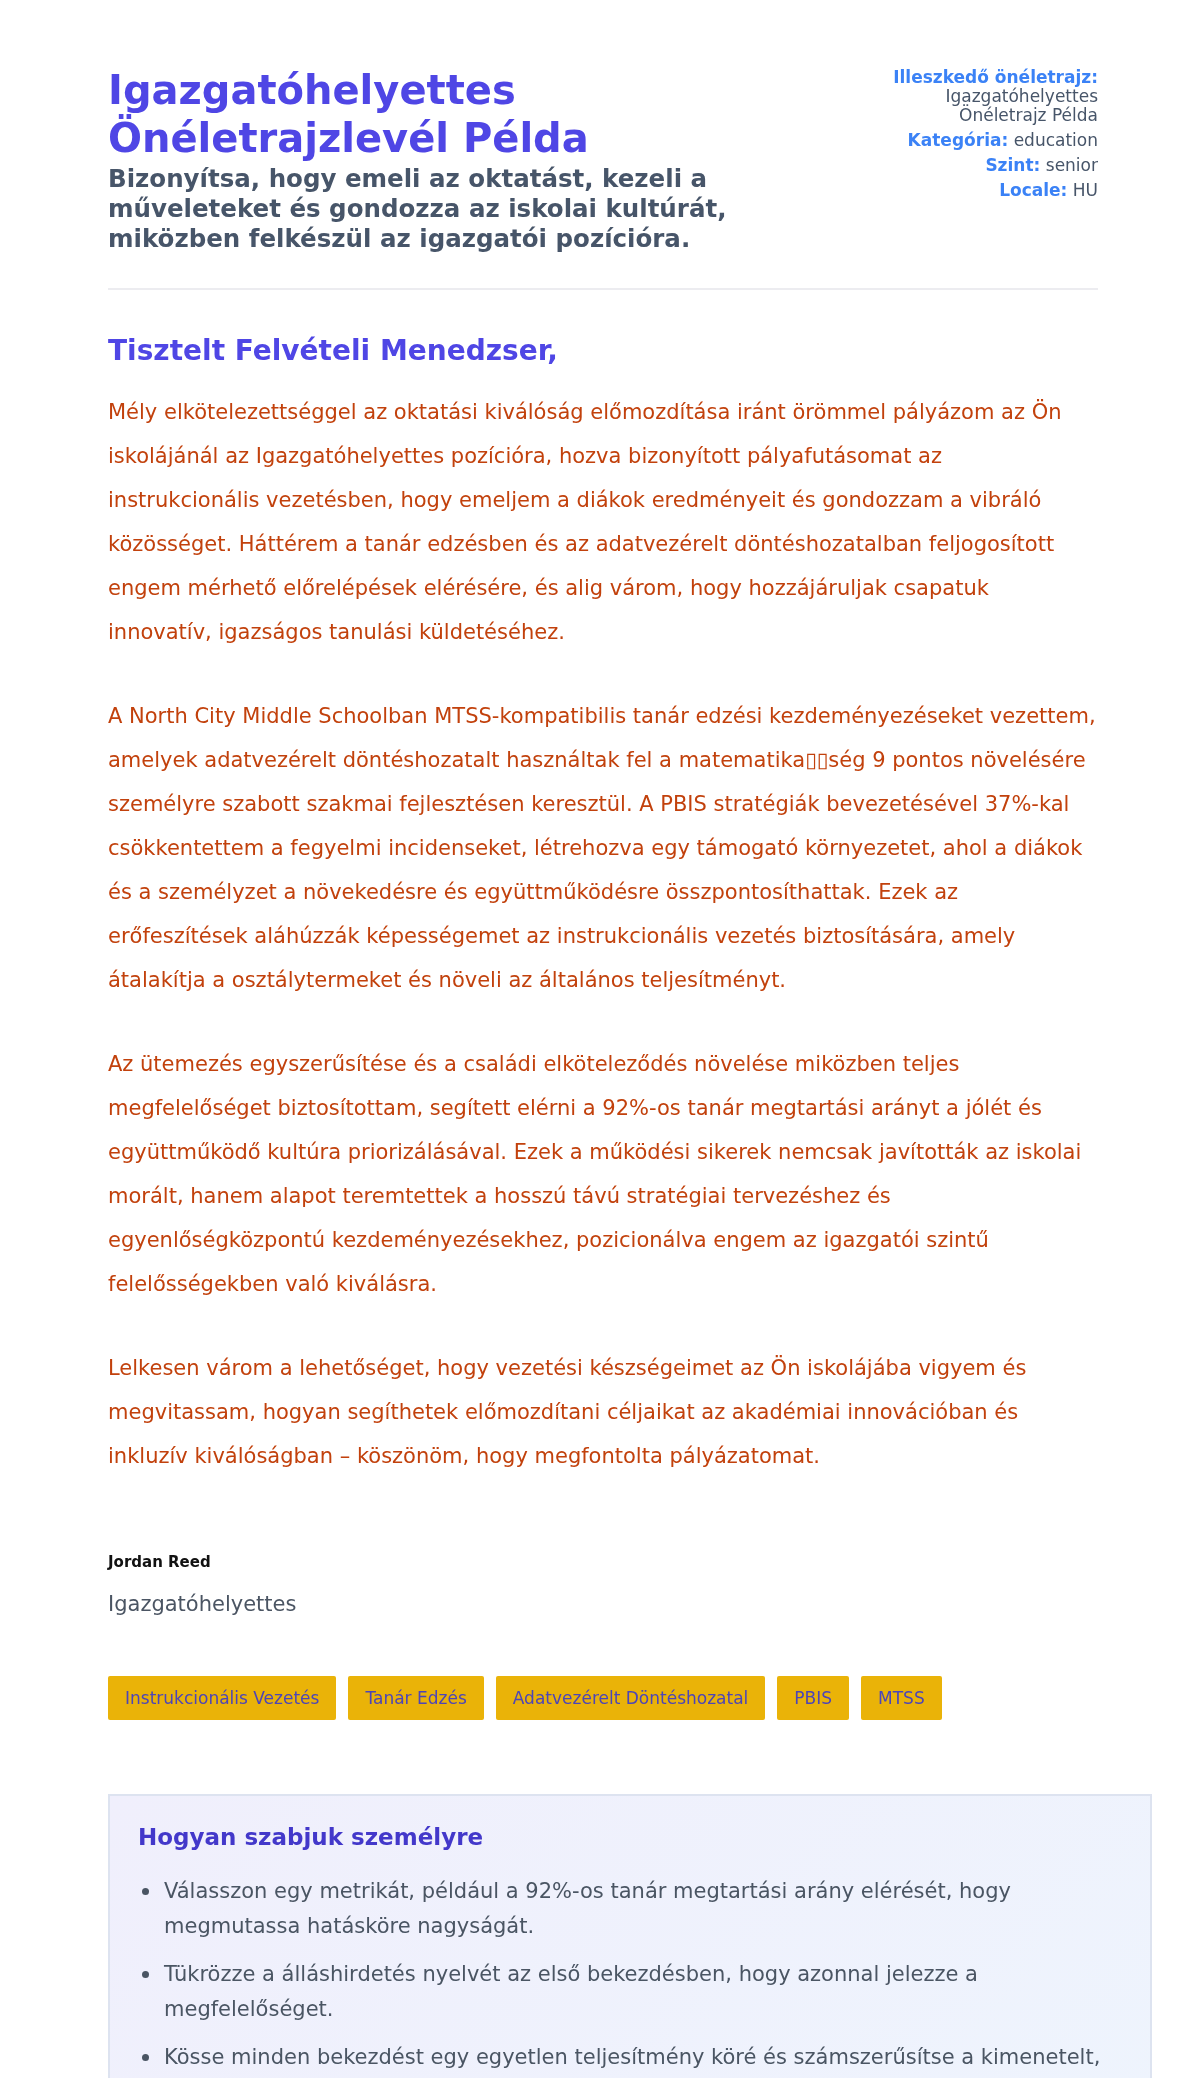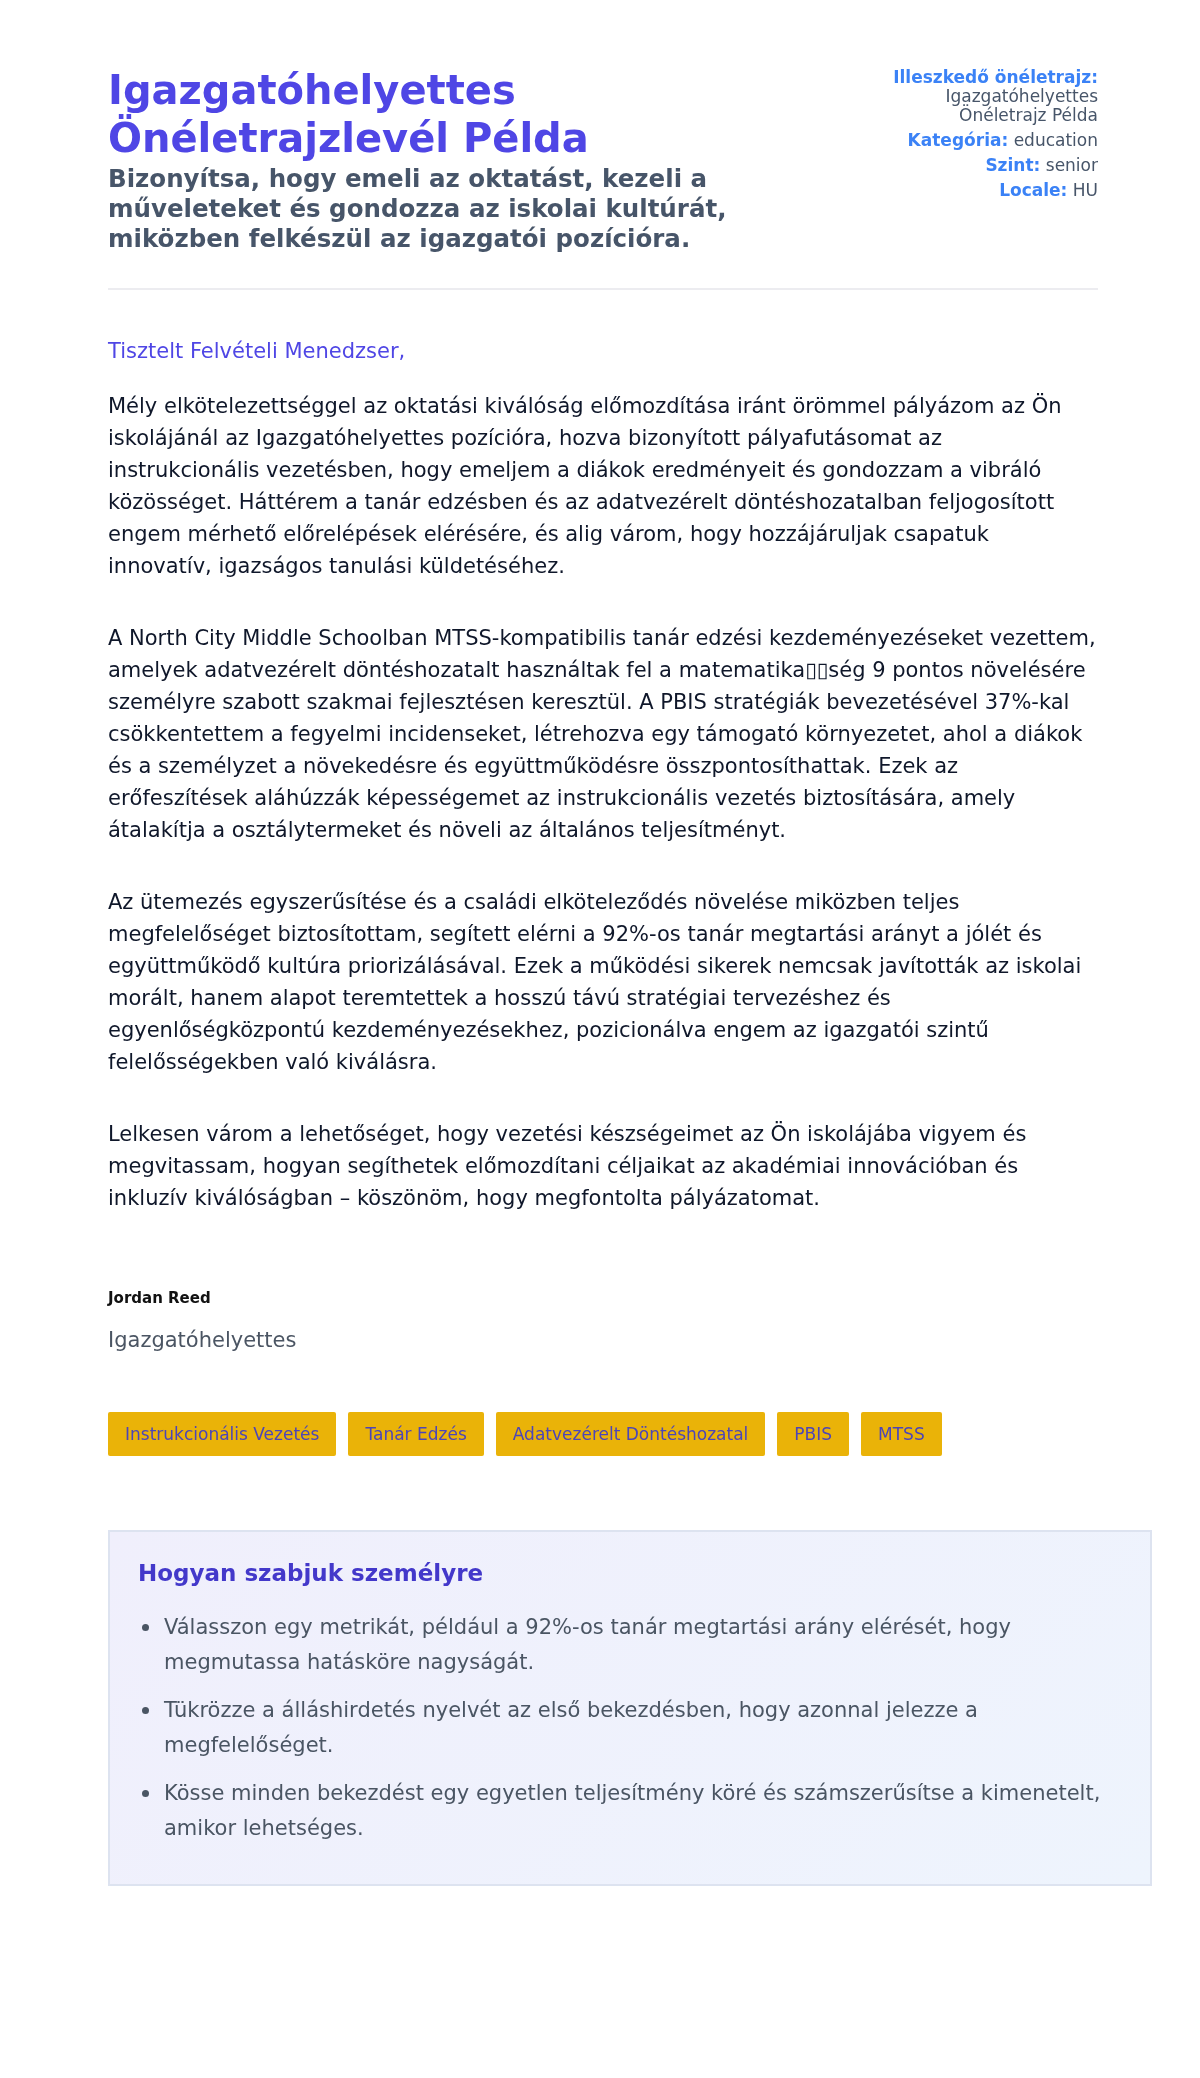--- a/index.html
+++ b/index.html
@@ -49,30 +49,30 @@
     .meta .key { font-weight: bold; color: #3b82f6; }
     .meta .row.resume { margin-bottom: 6px; }
     .divider {
       margin-top: 34px;
       height: 2px;
       background: #ececf0;
       border: 0;
     }
     .salutation {
       margin-top: 48px;
-      font-size: 21px;
+      font-size: 28px;
       line-height: 26px;
-      font-weight: normal;
+      font-weight: bold;
       color: #4f46e5;
     }
     .para {
       margin: 0;
       font-size: 21px;
-      line-height: 32px;
-      color: #0f172a;
+      line-height: 44px;
+      color: #c2410c;
     }
     .para.p1 { margin-top: 26px; }
     .para.gap { margin-top: 40px; }
     .signature {
       margin-top: 70px;
     }
     .sig-name {
       font-size: 15px;
       line-height: 28px;
       font-weight: bold;

